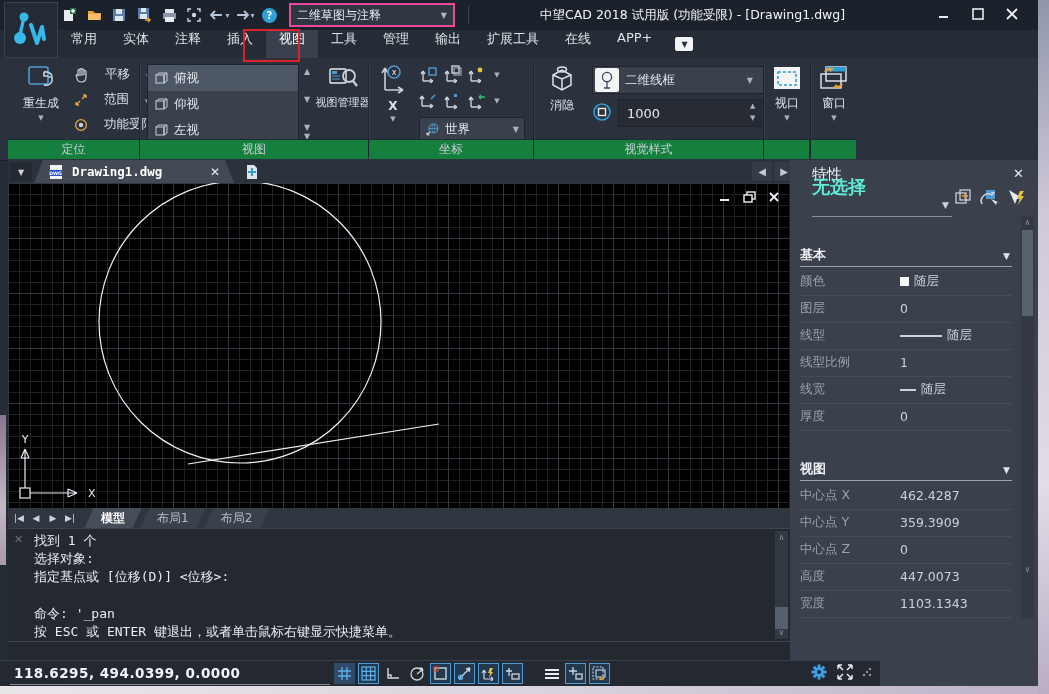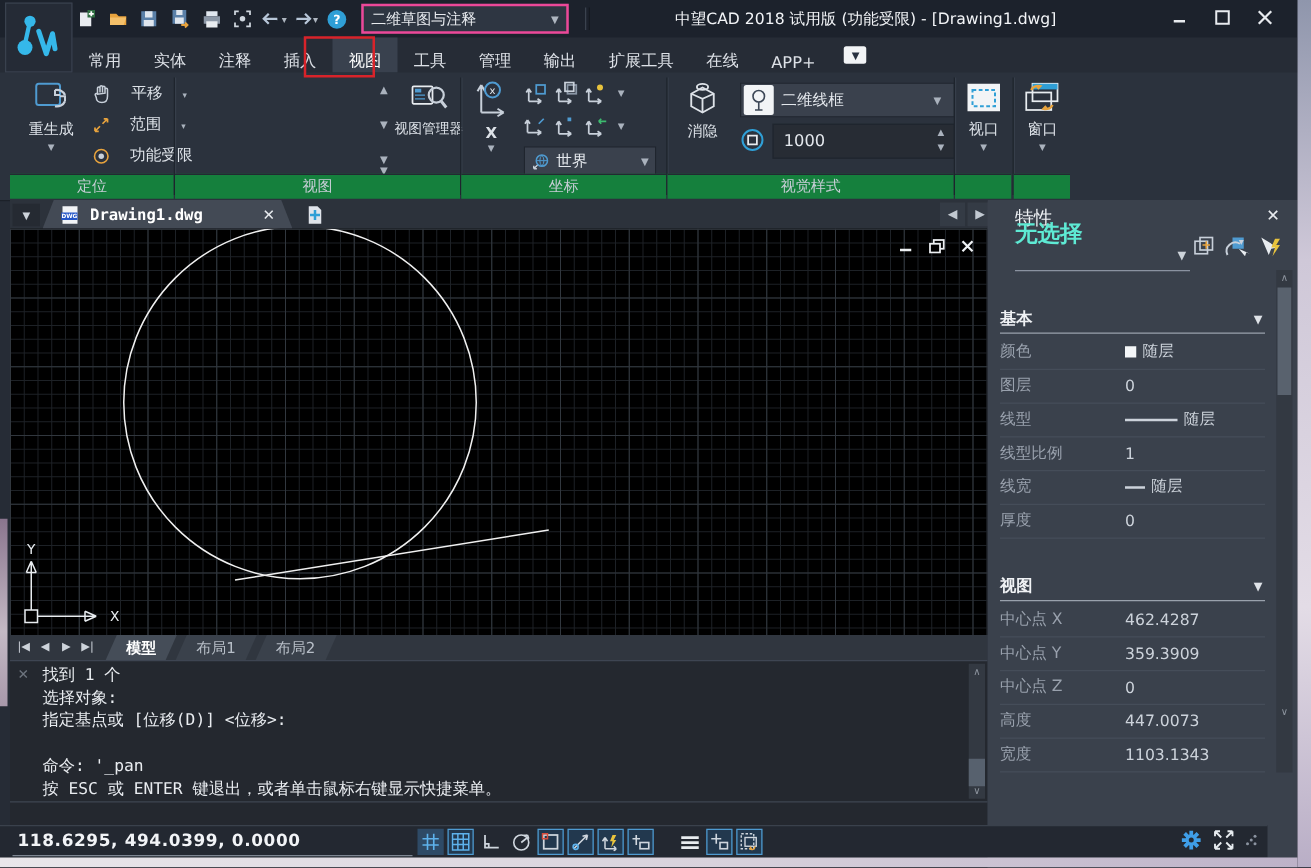--- a/index.html
+++ b/index.html
@@ -29,21 +29,21 @@
      width:150px;height:20px;background:#2e3642;border:2px solid #ec4899;
      padding:0 6px;color:#e8ebef;font-size:12px;margin-left:6px;}
   #qat-sep{width:2px;height:18px;border-left:1px solid #3a424e;border-right:1px solid #141920;margin-left:10px;}
   #win-title{left:540px;top:0;width:420px;height:30px;line-height:30px;
      font-size:12.5px;color:#f2f4f7;white-space:nowrap;}
   .win-ctrls{right:16px;top:6px;display:flex;gap:14px;}
   .win-ctrl{width:20px;height:16px;display:flex;align-items:center;justify-content:center;color:#e8ebef;}
 
   
   #tabrow{left:58px;top:30px;width:980px;height:28px;display:flex;align-items:stretch;}
-  .rtab{padding:0 13px;display:flex;align-items:flex-end;font-size:13px;color:#dde1e7;}
+  .rtab{padding:0 13px;display:flex;align-items:flex-start;font-size:13px;color:#dde1e7;}
   .rtab.active{background:#39414e;color:#fff;}
   #tab-redbox{left:243px;top:29px;width:53px;height:29px;border:2px solid #d8232a;z-index:20;}
   #tab-extra-dd{width:18px;height:14px;background:#f2f4f6;border-radius:2px;margin-left:10px;align-self:center;
      display:flex;align-items:center;justify-content:center;font-size:8px;color:#273040;}
 
   
   #ribbon{left:0;top:58px;width:1038px;height:102px;background:#2b323d;border-bottom:1px solid #1c2129;}
   .panel{position:absolute;top:0;height:101px;}
   .panel .plabel{position:absolute;left:0;right:0;bottom:0;height:19px;background:#15803d;
      font-size:12px;color:#c7cdd6;text-align:center;line-height:18px;border-top:1px solid #232932;}
@@ -124,21 +124,21 @@
   .sect-hdr .dd{position:absolute;right:2px;top:5px;font-size:9px;color:#dfe3e8;font-weight:normal;}
   .prow{position:absolute;left:10px;right:26px;height:27px;border-bottom:1px solid #454d59;
      display:flex;align-items:center;font-size:12.5px;}
   .prow .pl{color:#99a1ad;width:100px;}
   .prow .pv{color:#ccd2da;display:flex;align-items:center;gap:5px;}
   .sw-color{width:9px;height:9px;background:#f4f6f8;display:inline-block;}
   .sw-line{width:42px;height:2px;background:#ccd2da;display:inline-block;}
   .sw-lw{width:16px;height:2px;background:#ccd2da;display:inline-block;}
 
   
-  #statusbar{left:0;top:660px;width:1014px;height:26px;background:#232831;border-top:1px solid #3a414c;box-sizing:border-box;}
+  #statusbar{left:0;top:660px;width:880px;height:26px;background:#232831;border-top:1px solid #3a414c;box-sizing:border-box;}
   #coords{position:absolute;left:14px;top:4px;font-size:13.5px;font-weight:bold;color:#f2f4f7;letter-spacing:.5px;}
   #coords-line{position:absolute;left:10px;top:23px;width:320px;border-top:1px solid #7e8692;}
   .sicons{position:absolute;left:334px;top:2px;display:flex;gap:3px;align-items:center;}
   .sbtn{width:21px;height:21px;display:flex;align-items:center;justify-content:center;box-sizing:border-box;}
   .sbtn.on{border:1px solid #4f9bd1;background:#22384e;}
   .sgap{width:12px;}
   .sright{position:absolute;right:8px;top:2px;display:flex;gap:8px;align-items:center;}
 </style>
 </head>
 <body>
@@ -312,20 +312,43 @@
           <circle cx="7" cy="7" r="5.4" fill="none" stroke="#e8a33d" stroke-width="1.3"></circle>
           <circle cx="7" cy="7" r="2.2" fill="#c8d0da"></circle>
         </svg>
         <span>功能受限</span>
       </div>
       <div class="plabel">定位</div>
     </div>
     <div class="psep" style="left:139px;"></div>
 
     <div class="panel" style="left:140px;width:228px;">
+      <div id="viewlist">
+        <div class="vrow sel">
+          <svg width="14" height="13" viewBox="0 0 14 13" fill="none" stroke="#c8d0da" stroke-width="1">
+              <rect x="2" y="3" width="8" height="8"></rect>
+              <path d="M2 3l3-2h8v8l-3 2M10 3l3-2M10 11V3"></path>
+            </svg>
+          <span>俯视</span>
+        </div>
+        <div class="vrow">
+          <svg width="14" height="13" viewBox="0 0 14 13" fill="none" stroke="#c8d0da" stroke-width="1">
+              <rect x="2" y="3" width="8" height="8"></rect>
+              <path d="M2 3l3-2h8v8l-3 2M10 3l3-2M10 11V3"></path>
+            </svg>
+          <span>仰视</span>
+        </div>
+        <div class="vrow">
+          <svg width="14" height="13" viewBox="0 0 14 13" fill="none" stroke="#c8d0da" stroke-width="1">
+              <rect x="2" y="3" width="8" height="8"></rect>
+              <path d="M2 3l3-2h8v8l-3 2M10 3l3-2M10 11V3"></path>
+            </svg>
+          <span>左视</span>
+        </div>
+      </div>
       <div class="vscroll">
         <span>▲</span>
         <span>▼</span>
         <span>▼<br>▼</span>
       </div>
       <div class="bigbtn" style="left:178px;top:6px;width:50px;">
         <svg width="32" height="28" viewBox="0 0 32 28" fill="none">
           <rect x="3" y="5" width="16" height="14" rx="1" stroke="#e8ecf0" stroke-width="1.4"></rect>
           <rect x="5" y="7" width="5" height="3" fill="#4f9bd1"></rect>
             <path d="M5 12h8M5 15h8" stroke="#4f9bd1" stroke-width="1"></path>

